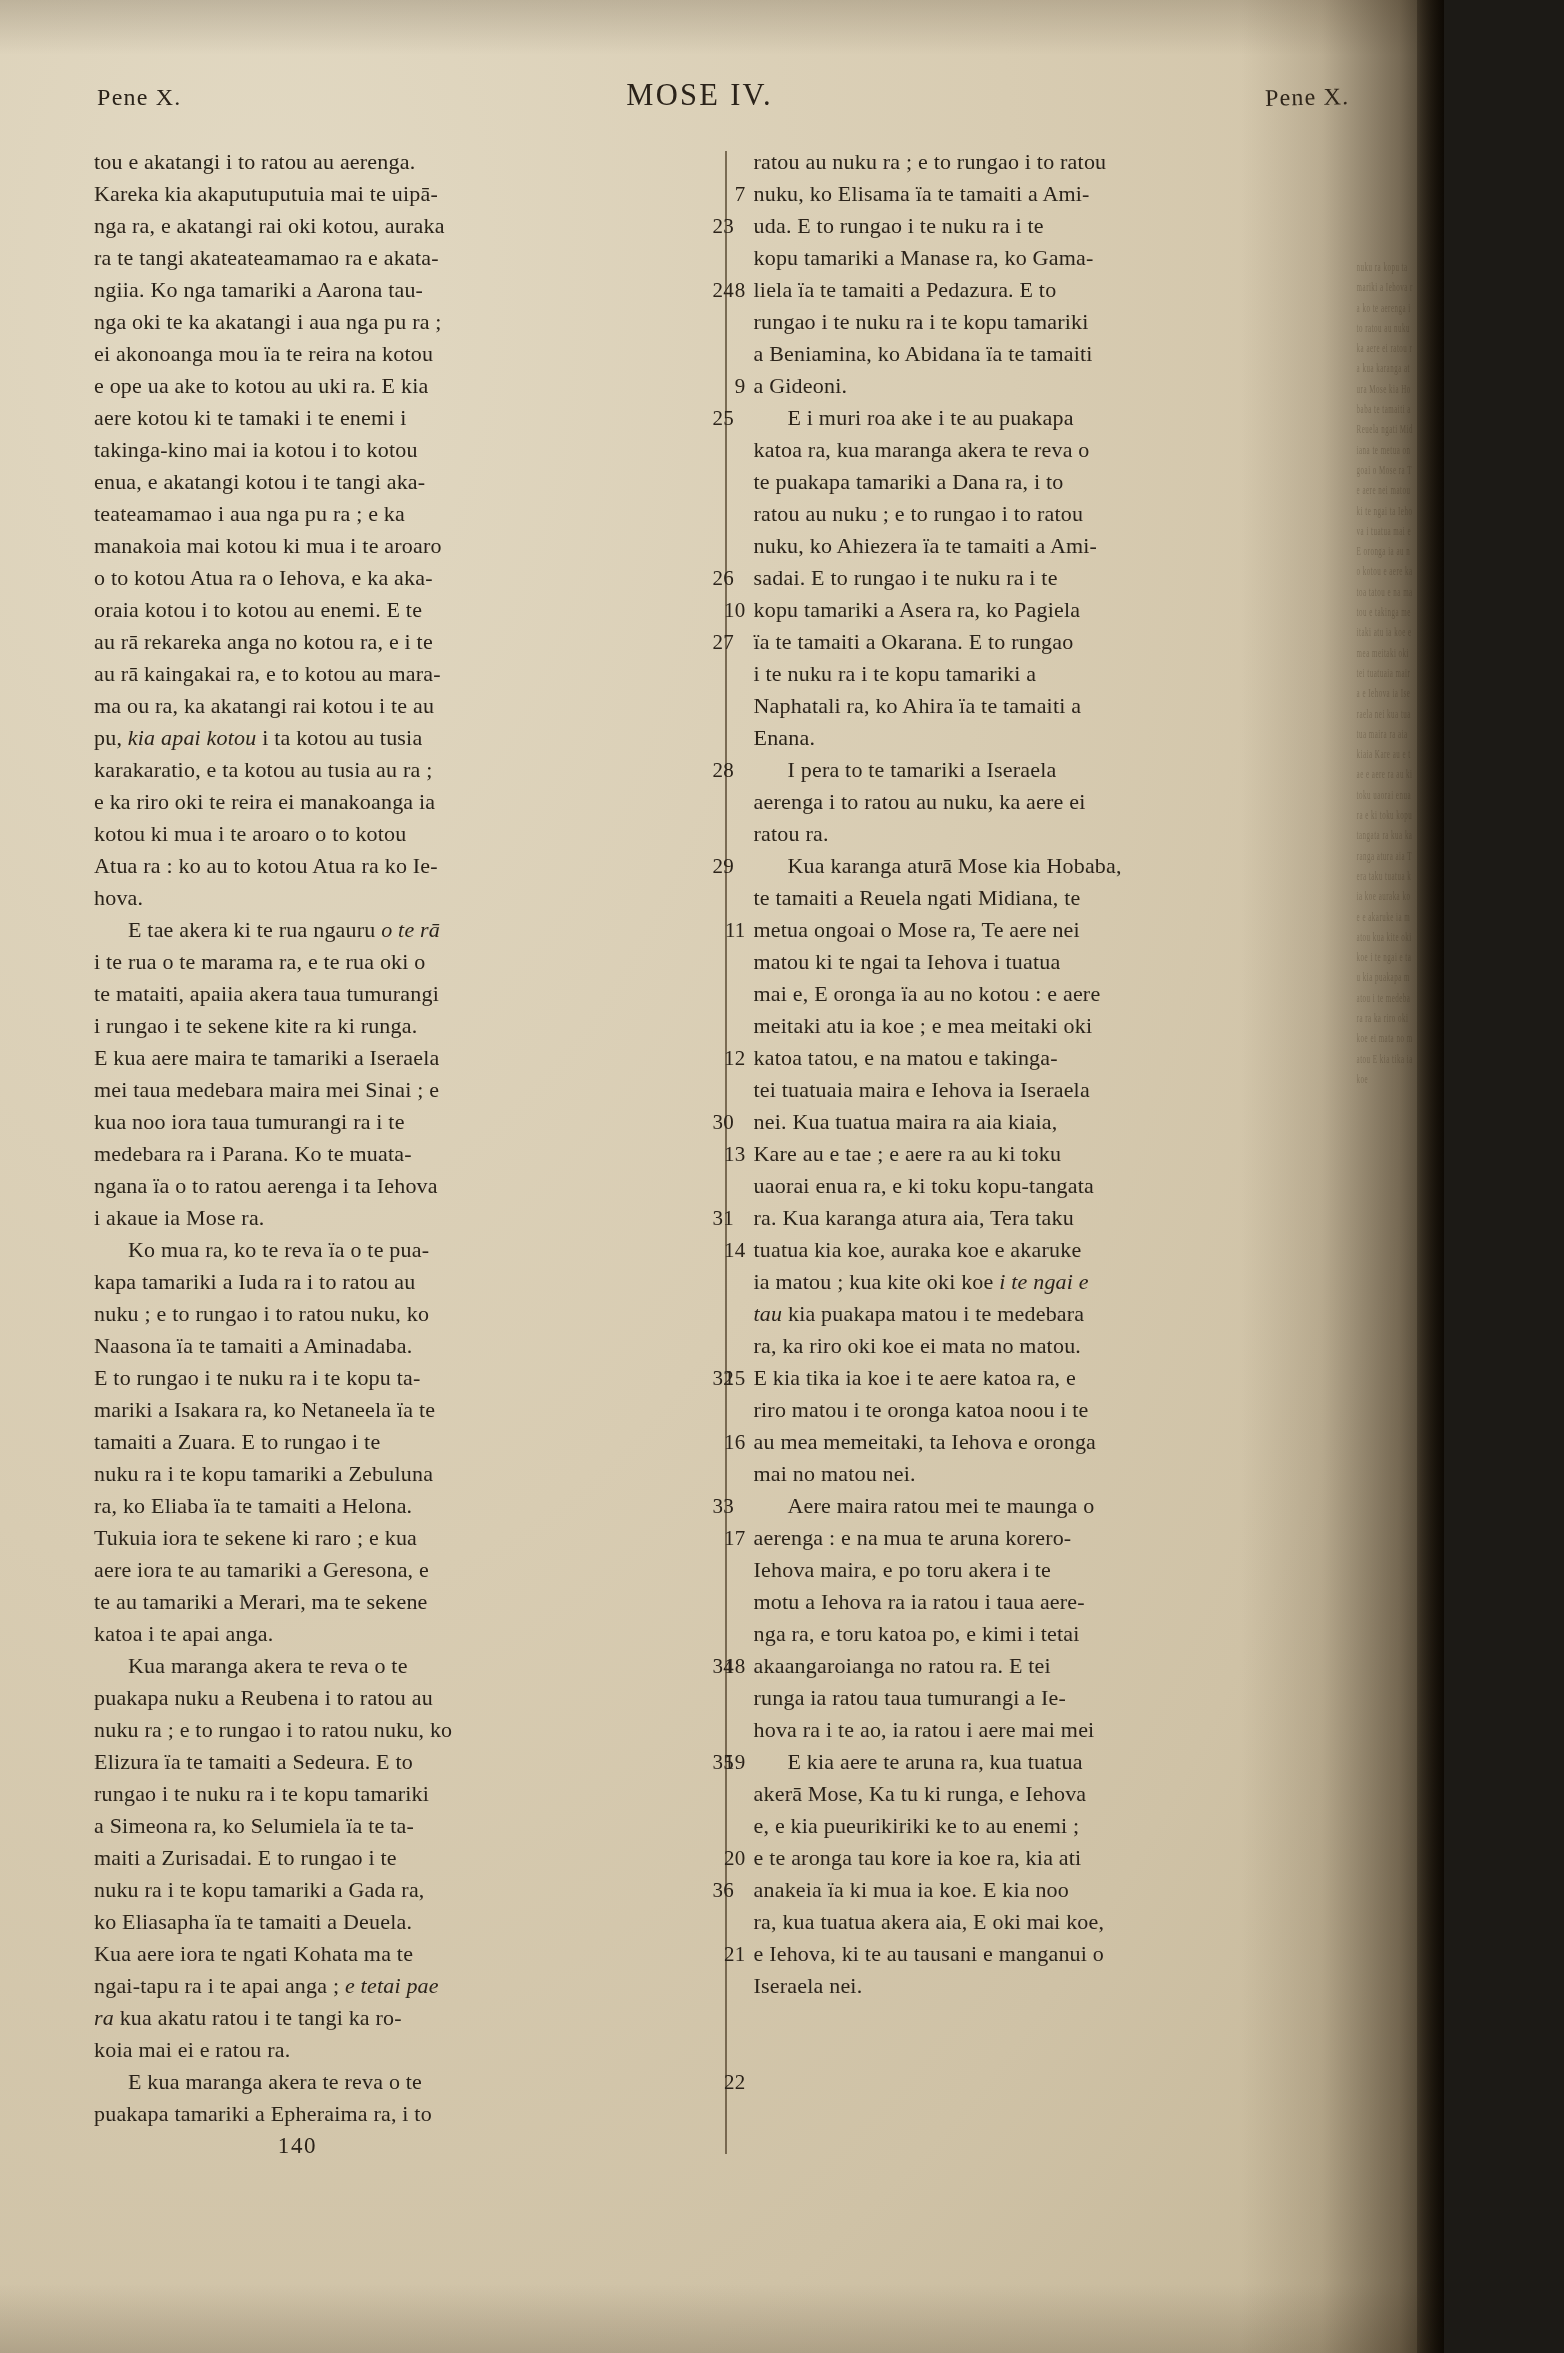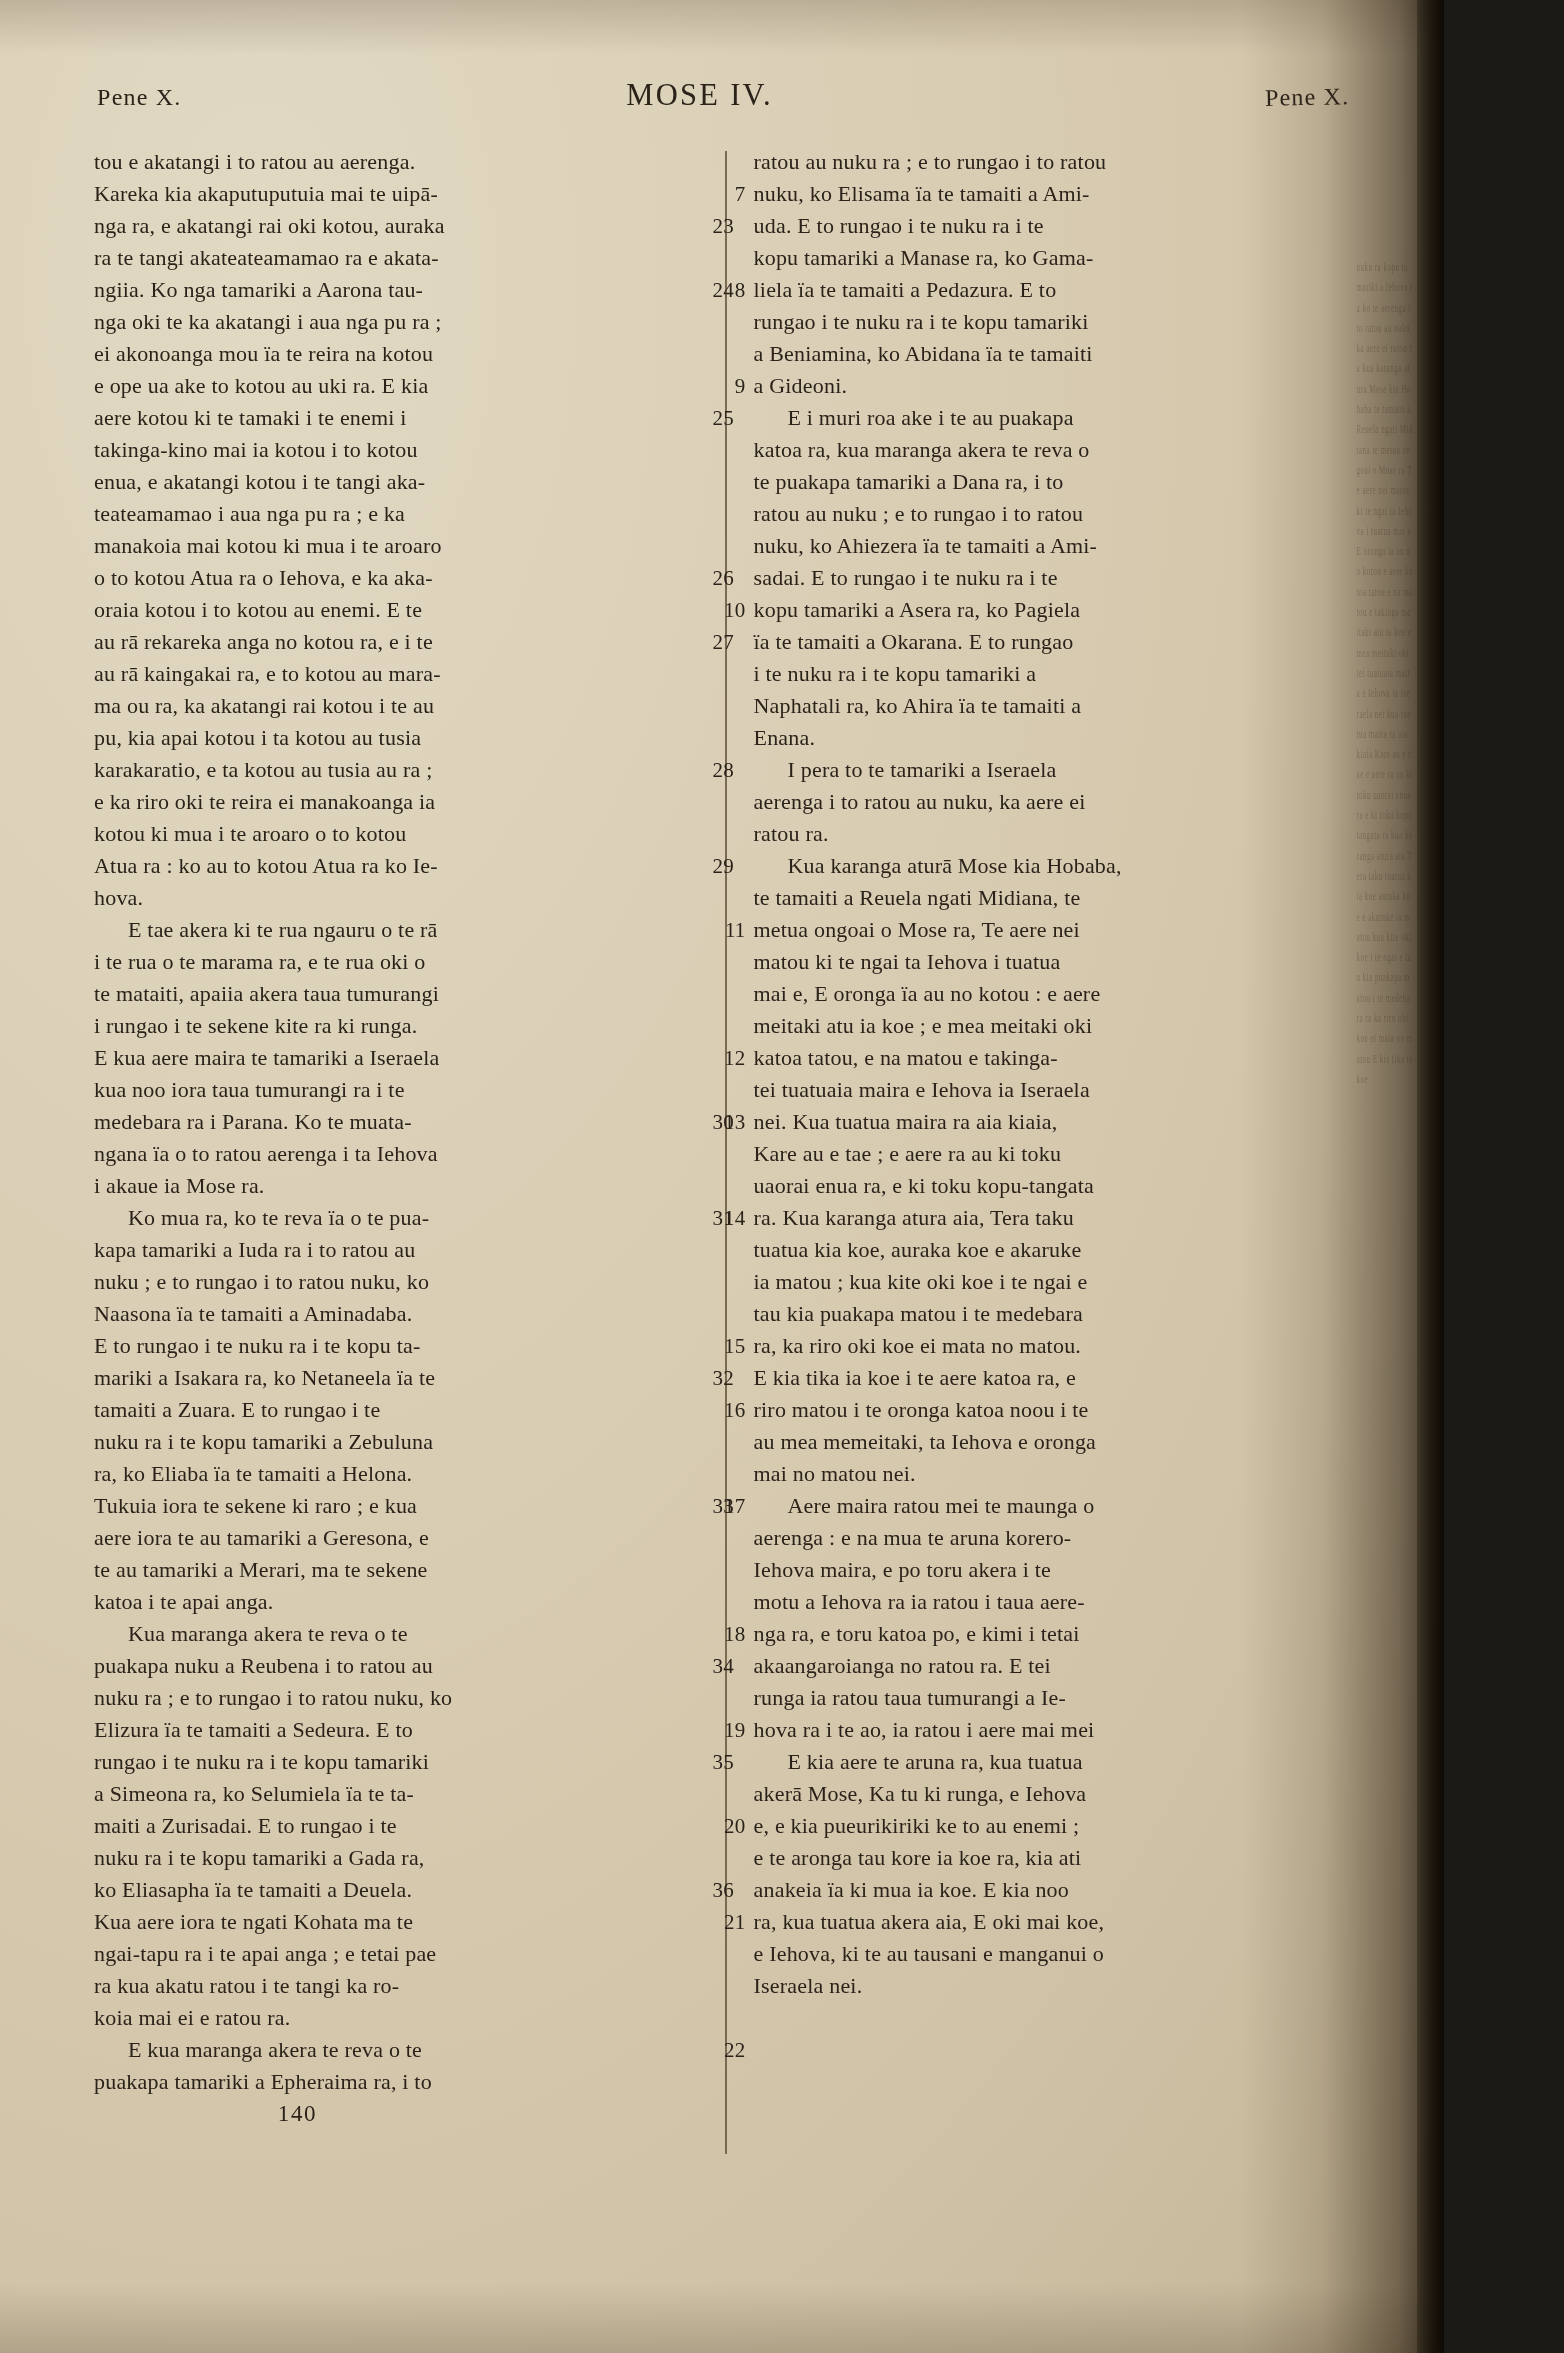--- a/index.html
+++ b/index.html
@@ -121,21 +121,21 @@
   .indent { padding-left: 34px; }
   .vnum {
     position: absolute;
     font-size: 21px;
     color: #2b231a;
   }
   
   .col.left .vnum { right: -36px; }
   
   .col.right .vnum { left: -41px; }
-  .it { }
+  .it { font-style: italic; }
   .pagenum {
     margin-top: 3.1px;
     text-align: center;
     font-size: 23px;
     letter-spacing: 1.6px;
     width: 407px;
   }
 </style>
 </head>
 <body>
@@ -179,20 +179,21 @@
           <div class="line"><span>karakaratio, e ta kotou au tusia au ra ;</span></div>
           <div class="line"><span>e ka riro oki te reira ei manakoanga ia</span></div>
           <div class="line"><span>kotou  ki  mua  i  te  aroaro  o  to  kotou</span></div>
           <div class="line"><span>Atua ra :  ko au to kotou Atua ra ko Ie-</span></div>
           <div class="line"><span>hova.</span></div>
           <div class="line indent"><span>E tae akera ki te rua ngauru </span><span class="it">o te rā</span><span class="vnum">11</span></div>
           <div class="line"><span>i te rua o te marama ra, e te rua oki o</span></div>
           <div class="line"><span>te mataiti, apaiia akera taua tumurangi</span></div>
           <div class="line"><span>i  rungao  i  te  sekene  kite  ra  ki  runga.</span></div>
           <div class="line"><span>E kua aere maira te tamariki a Iseraela</span><span class="vnum">12</span></div>
+          <div class="line"><span>mei taua medebara maira mei Sinai ;  e</span></div>
           <div class="line"><span>kua  noo  iora  taua  tumurangi  ra  i  te</span></div>
           <div class="line"><span>medebara  ra  i  Parana.    Ko  te  muata-</span><span class="vnum">13</span></div>
           <div class="line"><span>ngana ïa o to ratou aerenga i ta Iehova</span></div>
           <div class="line"><span>i akaue ia Mose ra.</span></div>
           <div class="line indent"><span>Ko mua ra, ko te reva ïa o te pua-</span><span class="vnum">14</span></div>
           <div class="line"><span>kapa  tamariki  a  Iuda  ra  i  to  ratou  au</span></div>
           <div class="line"><span>nuku ;  e to rungao i to ratou nuku, ko</span></div>
           <div class="line"><span>Naasona  ïa  te  tamaiti  a  Aminadaba.</span></div>
           <div class="line"><span>E to rungao i te nuku ra i te kopu ta-</span><span class="vnum">15</span></div>
           <div class="line"><span>mariki a Isakara ra, ko Netaneela ïa te</span></div>

